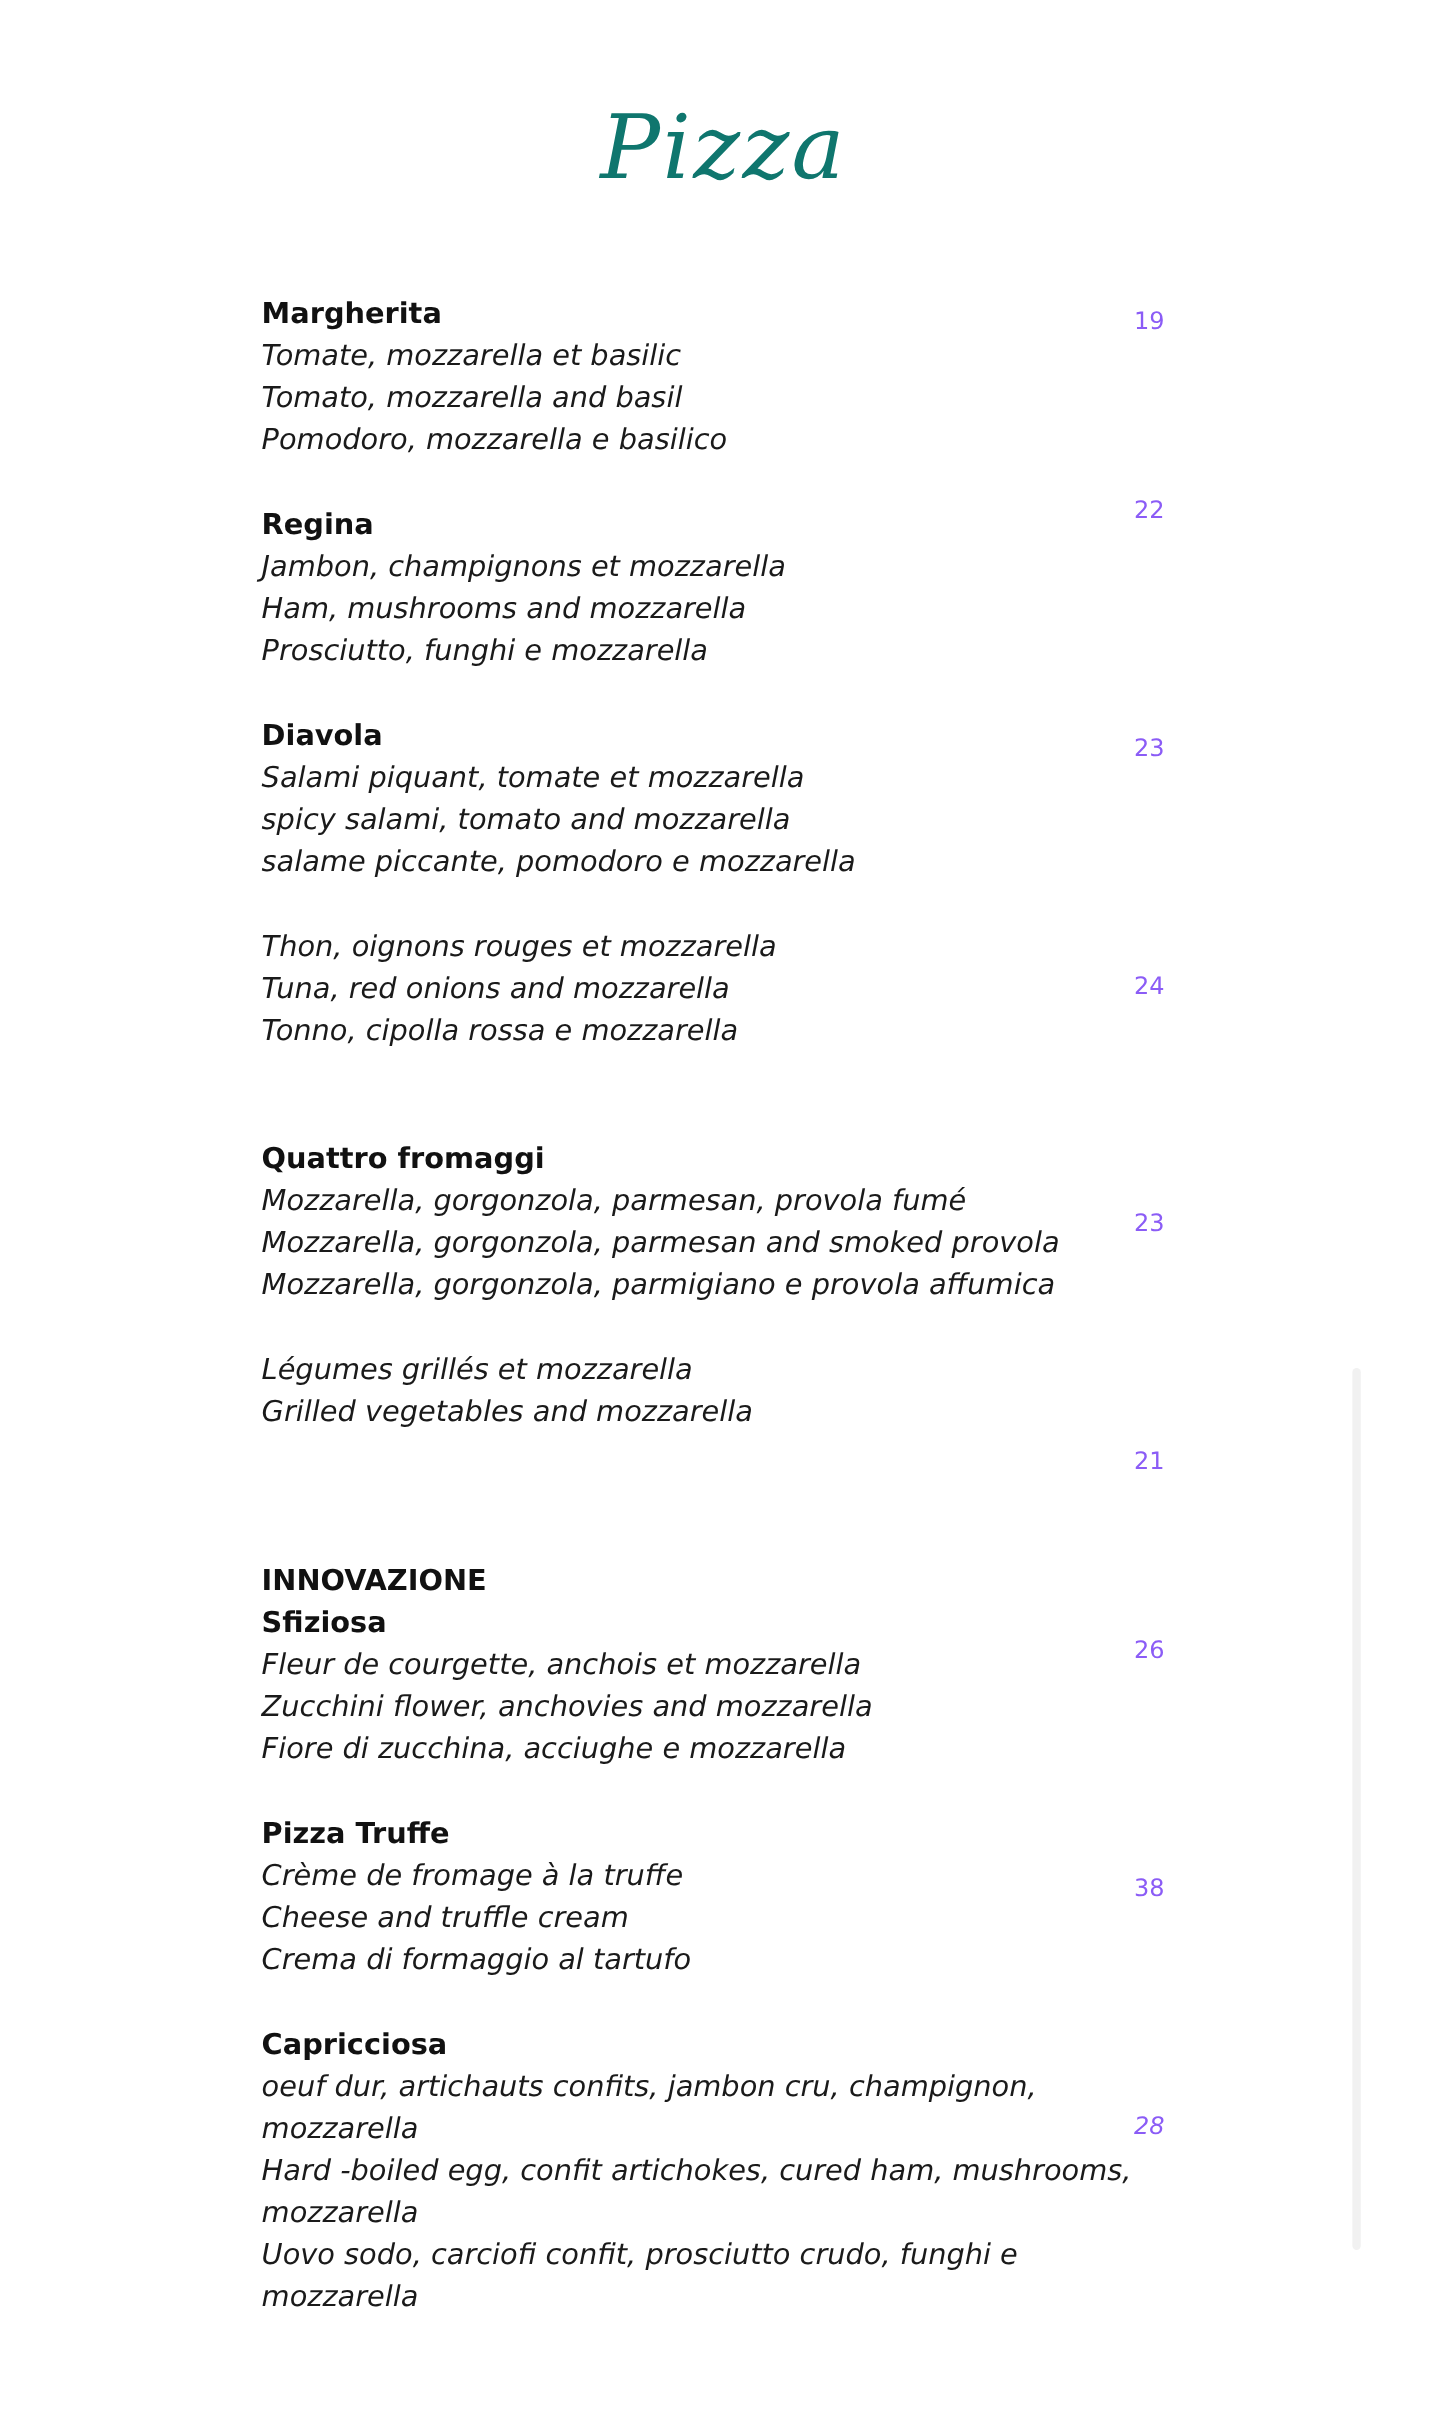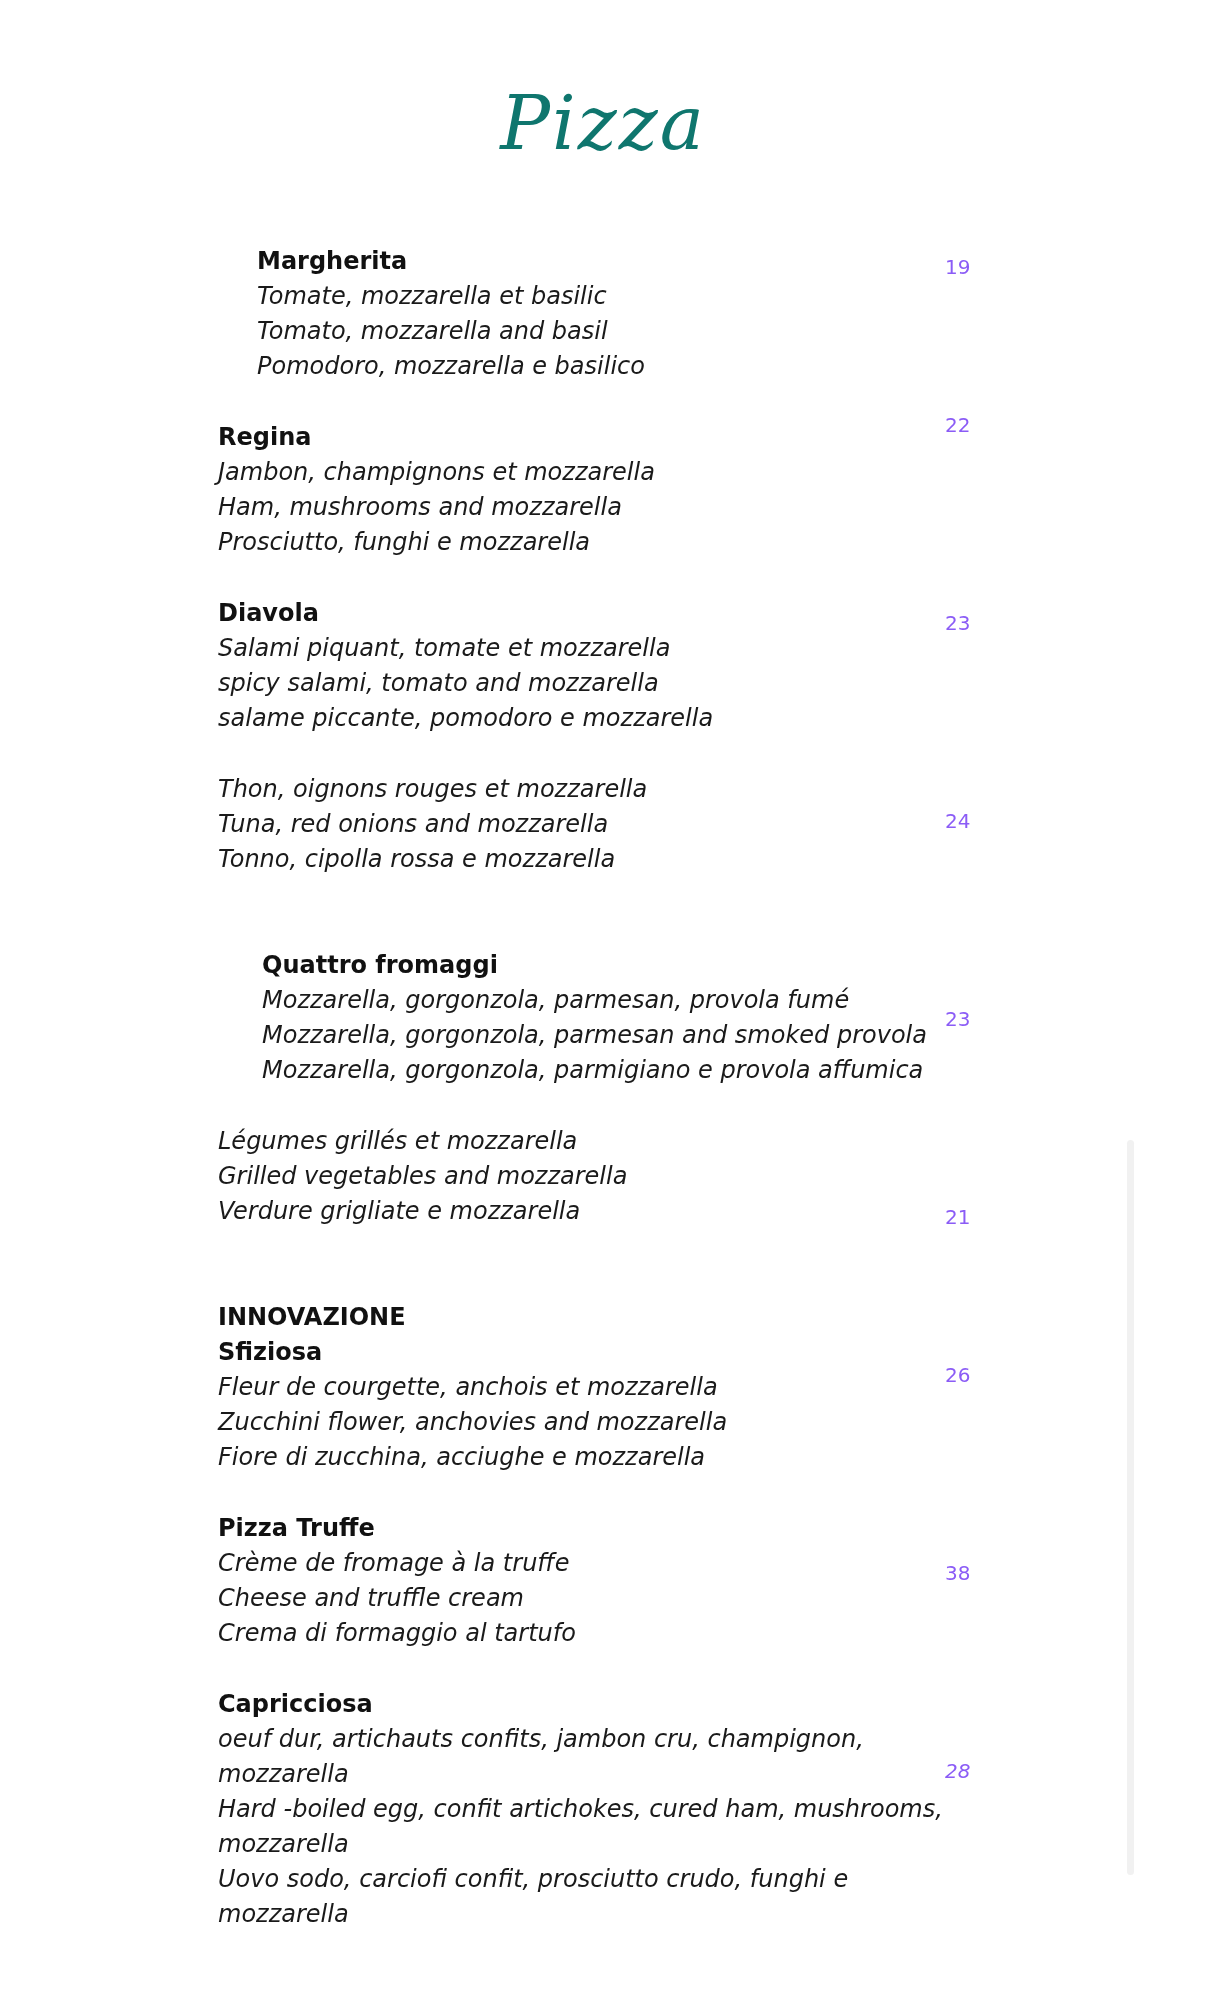--- a/index.html
+++ b/index.html
@@ -14,21 +14,21 @@
   .desc { font-style:italic; color:#1a1a1a; }
   .price { position:absolute; left:945px; font-size:20px; line-height:35px; color:#8b5cf6; }
   .scrollbar { position:absolute; left:1127px; top:1140px; width:7px; height:735px;
                background:#f1f1f1; border-radius:4px; }
 </style>
 </head>
 <body>
 
 <div class="title">Pizza</div>
 
-<div class="item" style="top:244px;margin-left:39px;">
+<div class="item" style="top:244px;">
   <div class="line name">Margherita</div>
   <div class="line desc">Tomate, mozzarella et basilic</div>
   <div class="line desc">Tomato, mozzarella and basil</div>
   <div class="line desc">Pomodoro, mozzarella e basilico</div>
 </div>
 <div class="price" style="top:250px;">19</div>
 
 <div class="item" style="top:420px;">
   <div class="line name">Regina</div>
   <div class="line desc">Jambon, champignons et mozzarella</div>
@@ -45,32 +45,31 @@
 </div>
 <div class="price" style="top:606px;">23</div>
 
 <div class="item" style="top:772px;">
   <div class="line desc">Thon, oignons rouges et mozzarella</div>
   <div class="line desc">Tuna, red onions and mozzarella</div>
   <div class="line desc">Tonno, cipolla rossa e mozzarella</div>
 </div>
 <div class="price" style="top:804px;">24</div>
 
-<div class="item" style="top:948px;margin-left:44px;">
+<div class="item" style="top:948px;">
   <div class="line name">Quattro fromaggi</div>
   <div class="line desc">Mozzarella, gorgonzola, parmesan, provola fumé</div>
   <div class="line desc">Mozzarella, gorgonzola, parmesan and smoked provola</div>
   <div class="line desc">Mozzarella, gorgonzola, parmigiano e provola affumica</div>
 </div>
 <div class="price" style="top:1002px;">23</div>
 
 <div class="item" style="top:1124px;">
   <div class="line desc">Légumes grillés et mozzarella</div>
   <div class="line desc">Grilled vegetables and mozzarella</div>
-  <div class="line desc">Verdure grigliate e mozzarella</div>
 </div>
 <div class="price" style="top:1200px;">21</div>
 
 <div class="item" style="top:1300px;">
   <div class="line name">INNOVAZIONE</div>
   <div class="line name">Sfiziosa</div>
   <div class="line desc">Fleur de courgette, anchois et mozzarella</div>
   <div class="line desc">Zucchini flower, anchovies and mozzarella</div>
   <div class="line desc">Fiore di zucchina, acciughe e mozzarella</div>
 </div>

